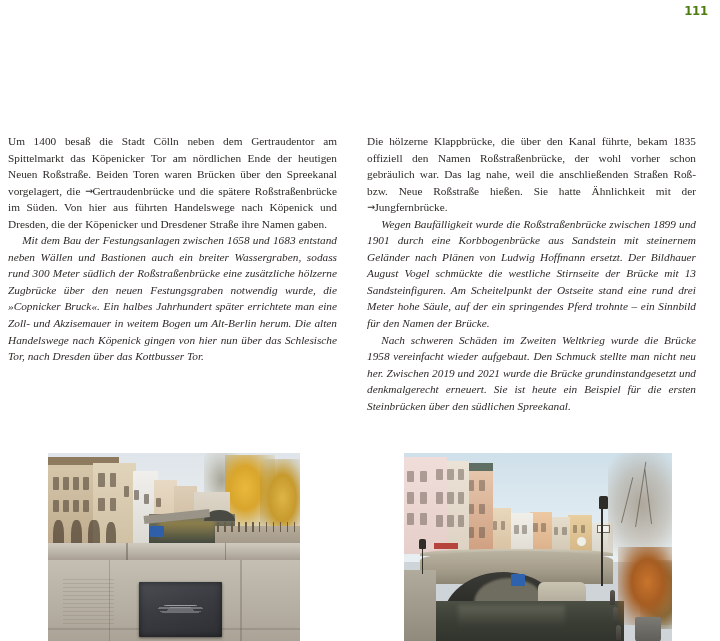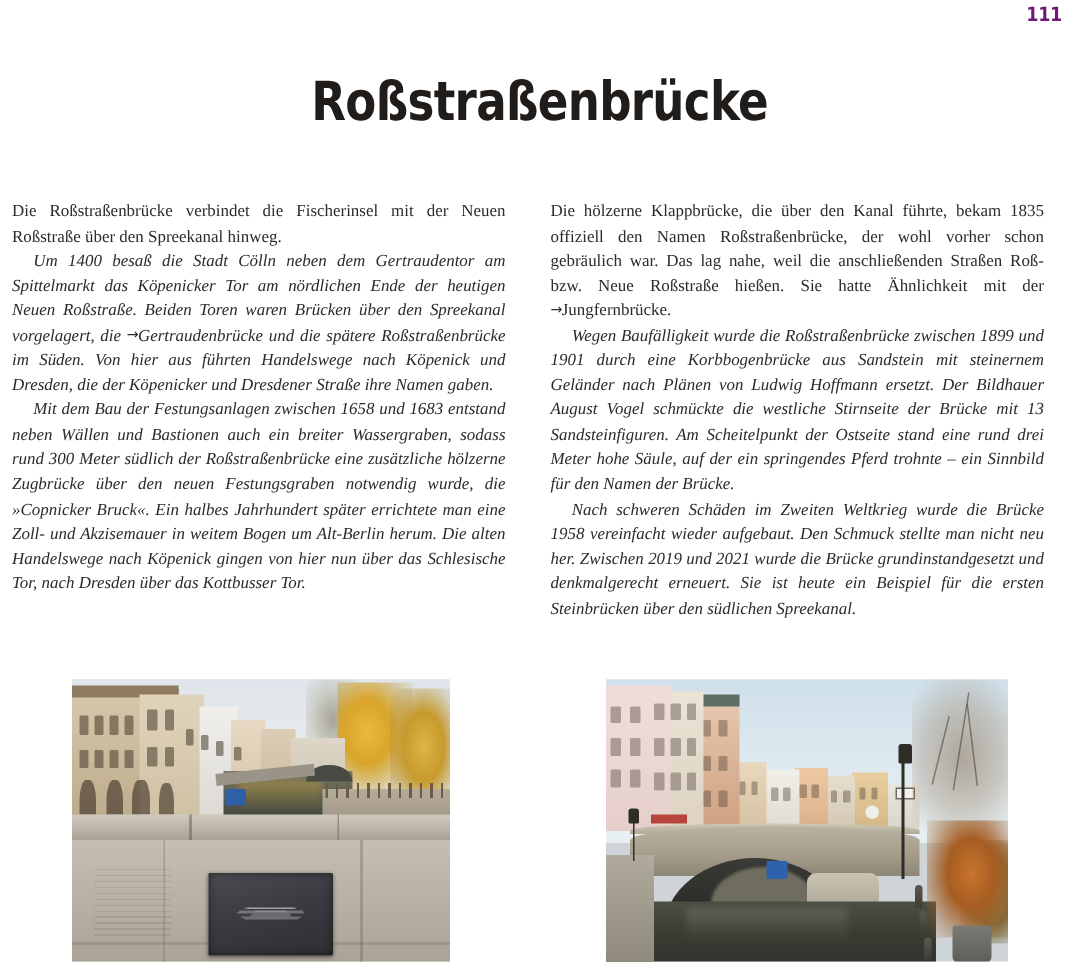--- a/index.html
+++ b/index.html
@@ -27,21 +27,21 @@
 
   
   .folio {
     position: absolute;
     top: 4px;
     right: 12px;
     font-family: "DejaVu Sans Condensed", "Liberation Sans Narrow", "Liberation Sans", sans-serif;
     font-weight: 700;
     font-size: 13px;
     letter-spacing: -0.2px;
-    color: #701a75;
+    color: #4d7c0f;
     line-height: 1;
   }
 
   
   .title-block {
     position: absolute;
     top: 50px;
     left: 0;
     width: 720px;
     text-align: center;
@@ -398,28 +398,24 @@
     box-sizing: border-box;
   }
 </style>
 </head>
 <body>
 
 <div class="page">
 
   <div class="folio">111</div>
 
-  <div class="title-block">
-    <h1 class="title">Roßstraßenbrücke</h1>
-  </div>
 
   <div class="columns">
 
     <div class="col">
-      <p>Die Roßstraßenbrücke verbindet die Fischerinsel mit der Neuen Roßstraße über den Spreekanal hinweg.</p>
       <p>Um 1400 besaß die Stadt Cölln neben dem Gertraudentor am Spittelmarkt das Köpenicker Tor am nördlichen Ende der heutigen Neuen Roßstraße. Beiden Toren waren Brücken über den Spreekanal vorgelagert, die <span class="arrow">→</span>Gertraudenbrücke und die spätere Roßstraßenbrücke im Süden. Von hier aus führten Handelswege nach Köpenick und Dresden, die der Köpenicker und Dresdener Straße ihre Namen gaben.</p>
       <p>Mit dem Bau der Festungsanlagen zwischen 1658 und 1683 entstand neben Wällen und Bastionen auch ein breiter Wassergraben, sodass rund 300 Meter südlich der Roßstraßenbrücke eine zusätzliche hölzerne Zugbrücke über den neuen Festungsgraben notwendig wurde, die »Copnicker Bruck«. Ein halbes Jahrhundert später errichtete man eine Zoll- und Akzisemauer in weitem Bogen um Alt-Berlin herum. Die alten Handelswege nach Köpenick gingen von hier nun über das Schlesische Tor, nach Dresden über das Kottbusser Tor.</p>
     </div>
 
     <div class="col">
       <p>Die hölzerne Klappbrücke, die über den Kanal führte, bekam 1835 offiziell den Namen Roßstraßenbrücke, der wohl vorher schon gebräulich war. Das lag nahe, weil die anschließenden Straßen Roß- bzw. Neue Roßstraße hießen. Sie hatte Ähnlichkeit mit der <span class="arrow">→</span>Jungfernbrücke.</p>
       <p>Wegen Baufälligkeit wurde die Roßstraßenbrücke zwischen 1899 und 1901 durch eine Korbbogenbrücke aus Sandstein mit steinernem Geländer nach Plänen von Ludwig Hoffmann ersetzt. Der Bildhauer August Vogel schmückte die westliche Stirnseite der Brücke mit 13 Sandsteinfiguren. Am Scheitelpunkt der Ostseite stand eine rund drei Meter hohe Säule, auf der ein springendes Pferd trohnte – ein Sinnbild für den Namen der Brücke.</p>
       <p>Nach schweren Schäden im Zweiten Weltkrieg wurde die Brücke 1958 vereinfacht wieder aufgebaut. Den Schmuck stellte man nicht neu her. Zwischen 2019 und 2021 wurde die Brücke grundinstandgesetzt und denkmalgerecht erneuert. Sie ist heute ein Beispiel für die ersten Steinbrücken über den südlichen Spreekanal.</p>
     </div>
 

